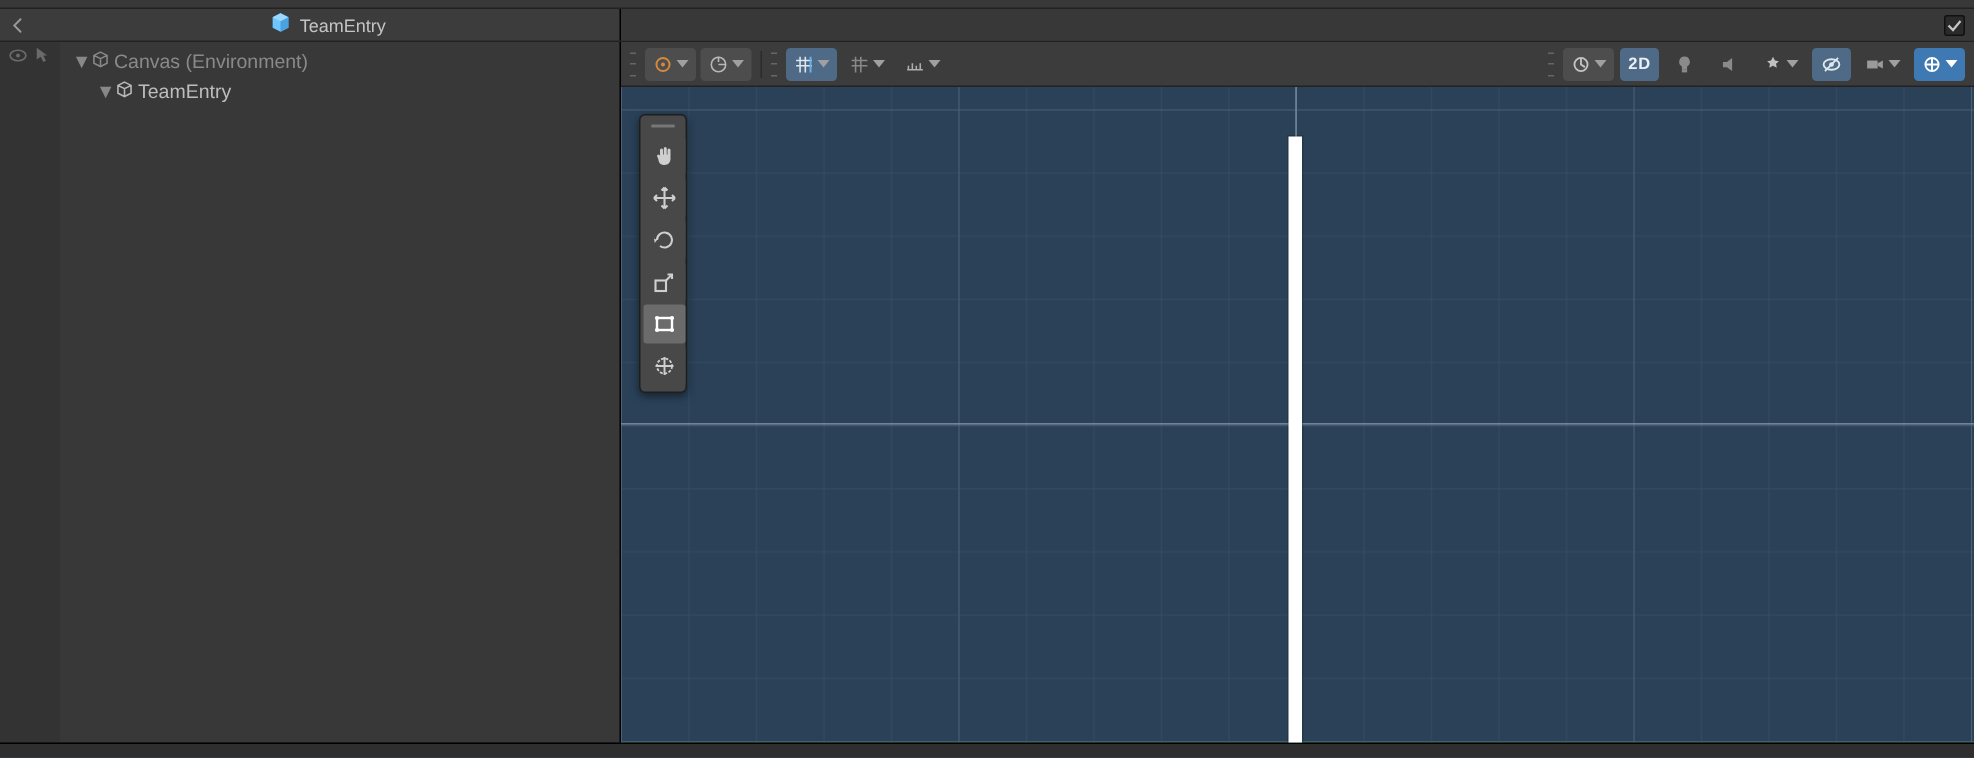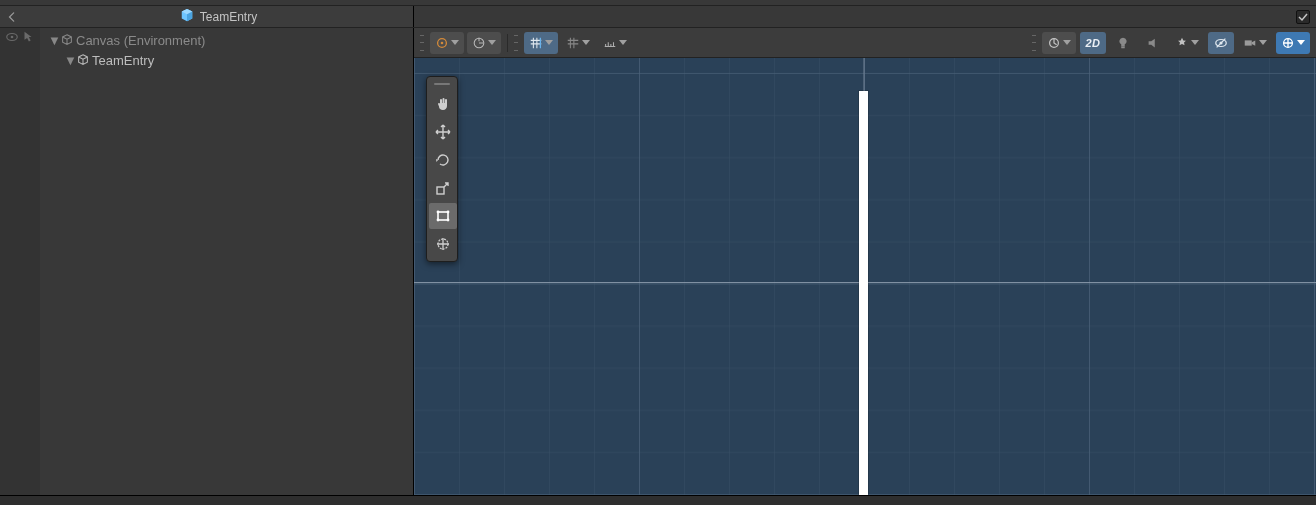--- a/index.html
+++ b/index.html
@@ -30,21 +30,21 @@
   .vis-icons { display:flex; gap:2px; color:#666; }
   .hier-wrap { display:flex; flex:1; }
   .tree { flex:1; padding-top:2px; }
   .tree-row { height:20px; display:flex; align-items:center; gap:2px; padding-left:6px; color:#bdbdbd; font-size:13px; }
   .tree-row.grey { color:#8a8a8a; }
   .tree-row .indent { display:inline-block; }
   .foldout { width:10px; color:#888; }
   .cube-ico { color:#8a8a8a; width:14px; display:inline-flex; }
 
   
-  .scene { flex:1; position:relative; background:#14532d; overflow:hidden;font-style:italic; }
+  .scene { flex:1; position:relative; background:#14532d; overflow:hidden; }
 
   
   .scene-toolbar { position:absolute; top:0; left:0; right:0; height:30px; background:#3c3c3c; border-bottom:1px solid #222; display:flex; align-items:center; padding:0 6px; gap:4px; z-index:10; }
   .tb-spacer { flex:1; }
   .tb-btn { height:22px; min-width:26px; padding:0 5px; background:#4d4d4d; border:0; border-radius:3px; display:flex; align-items:center; justify-content:center; color:#c4c4c4; gap:2px; }
   .tb-btn.flat { background:transparent; }
   .tb-btn.active { background:#4e6a86; color:#eaeff5; }
   .tb-btn.blue { background:#3e79b3; color:#fff; }
   .tb-group { display:flex; align-items:center; gap:3px; }
   .grip { width:4px; height:16px; display:flex; flex-direction:column; justify-content:space-between; margin-right:2px; }

